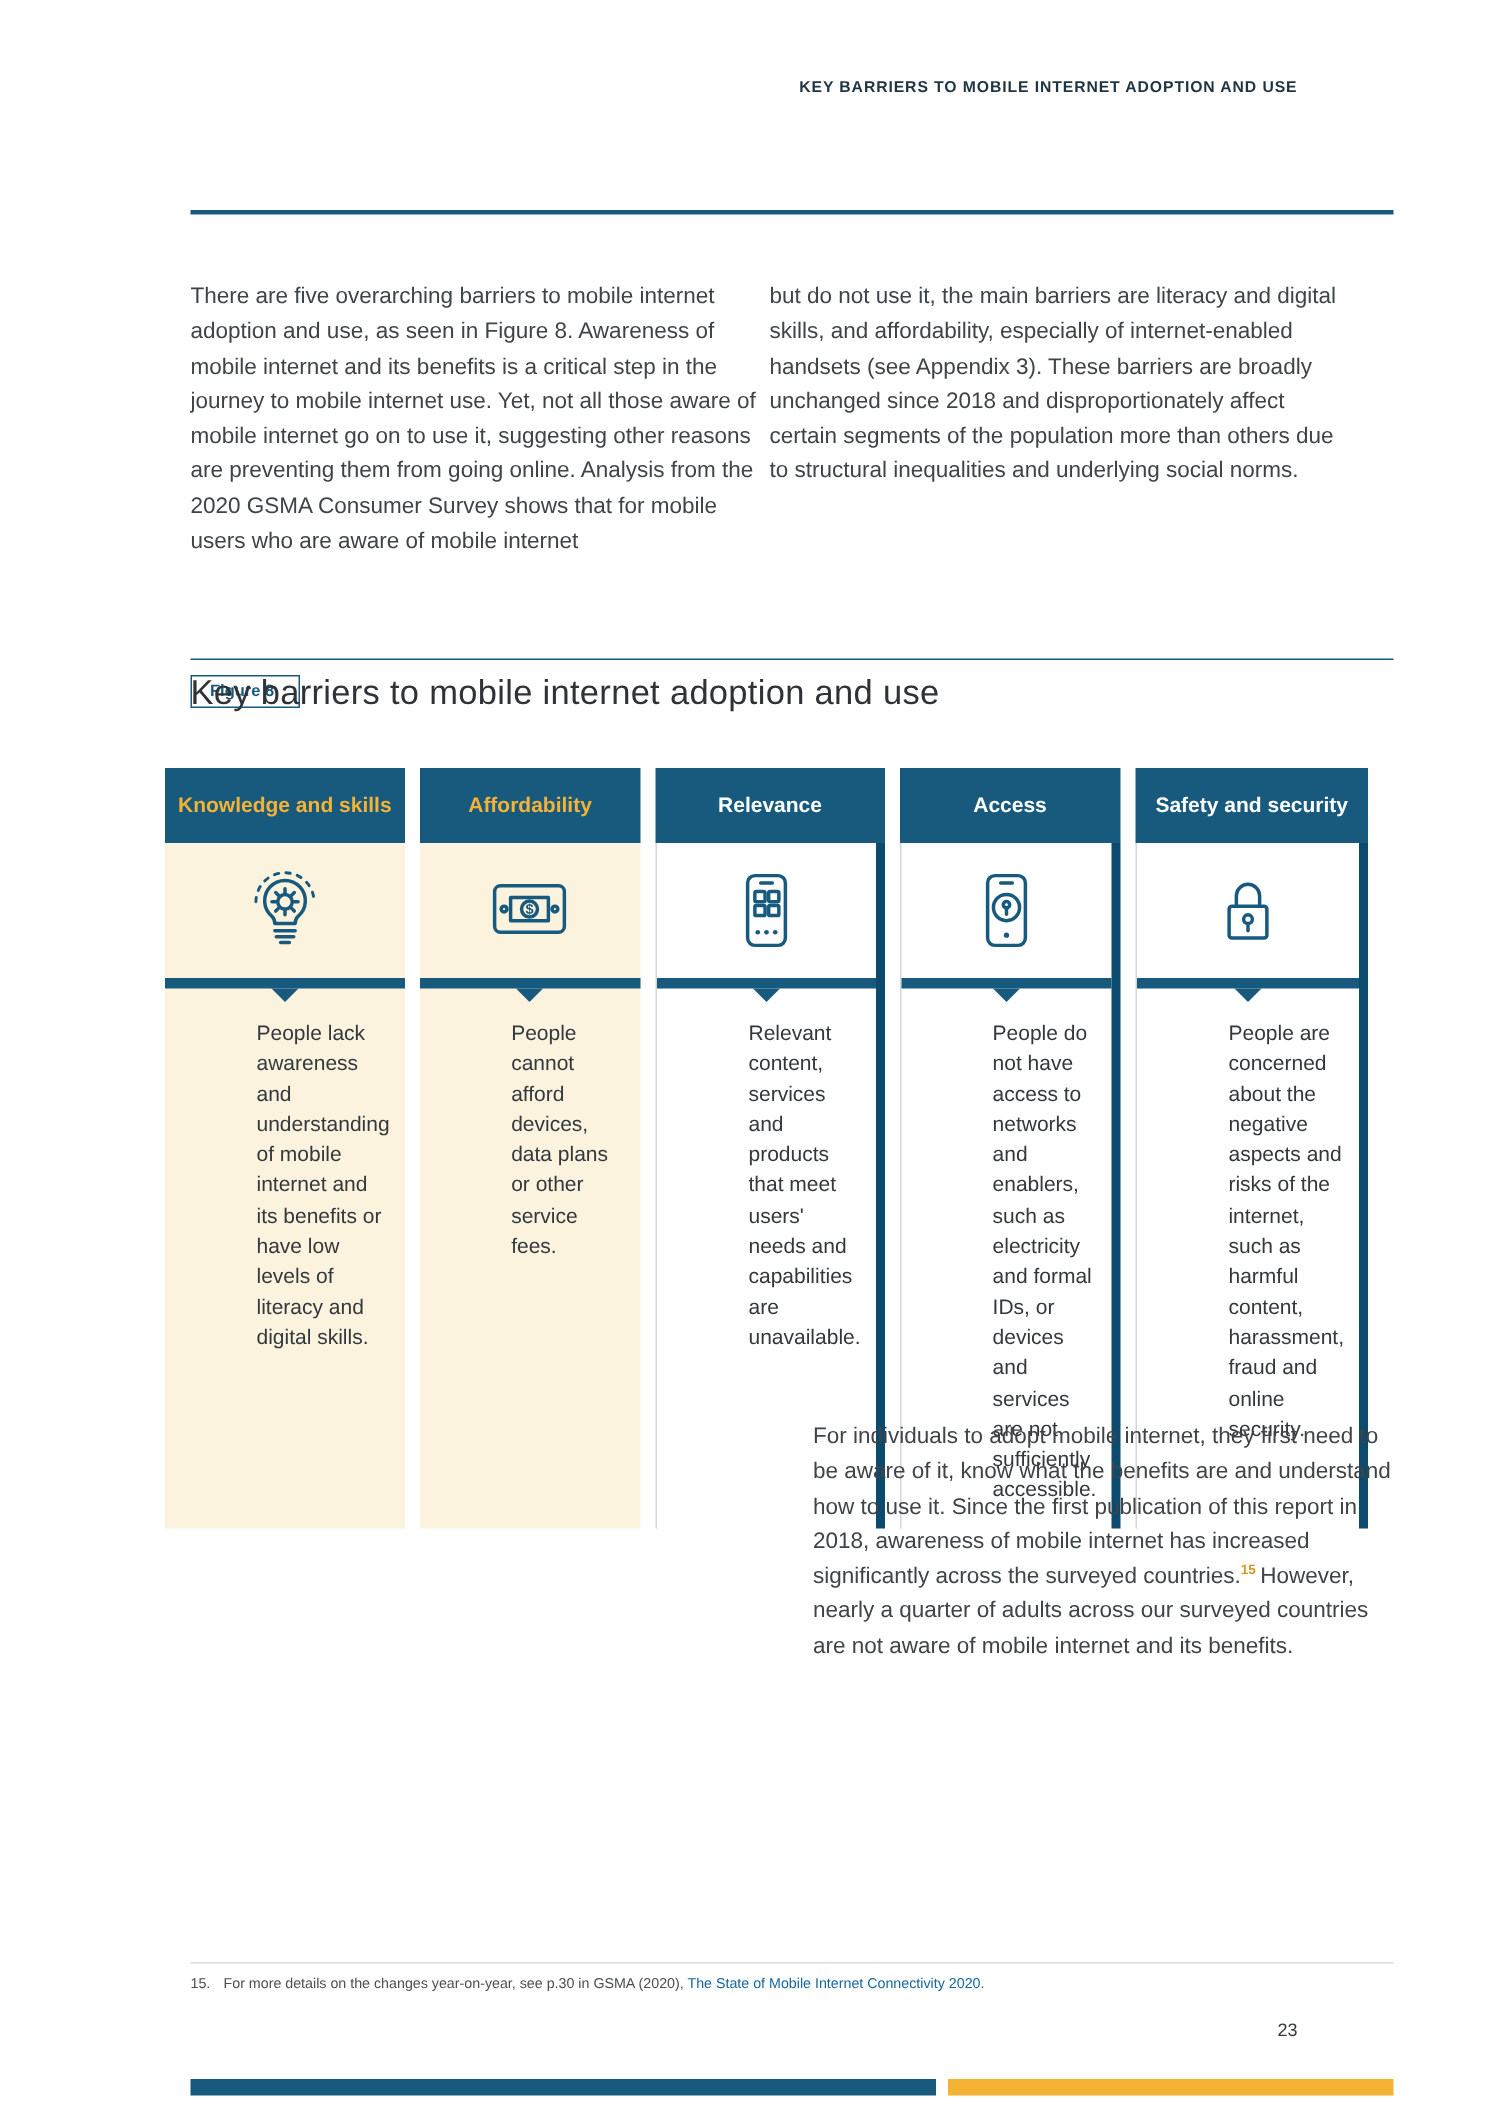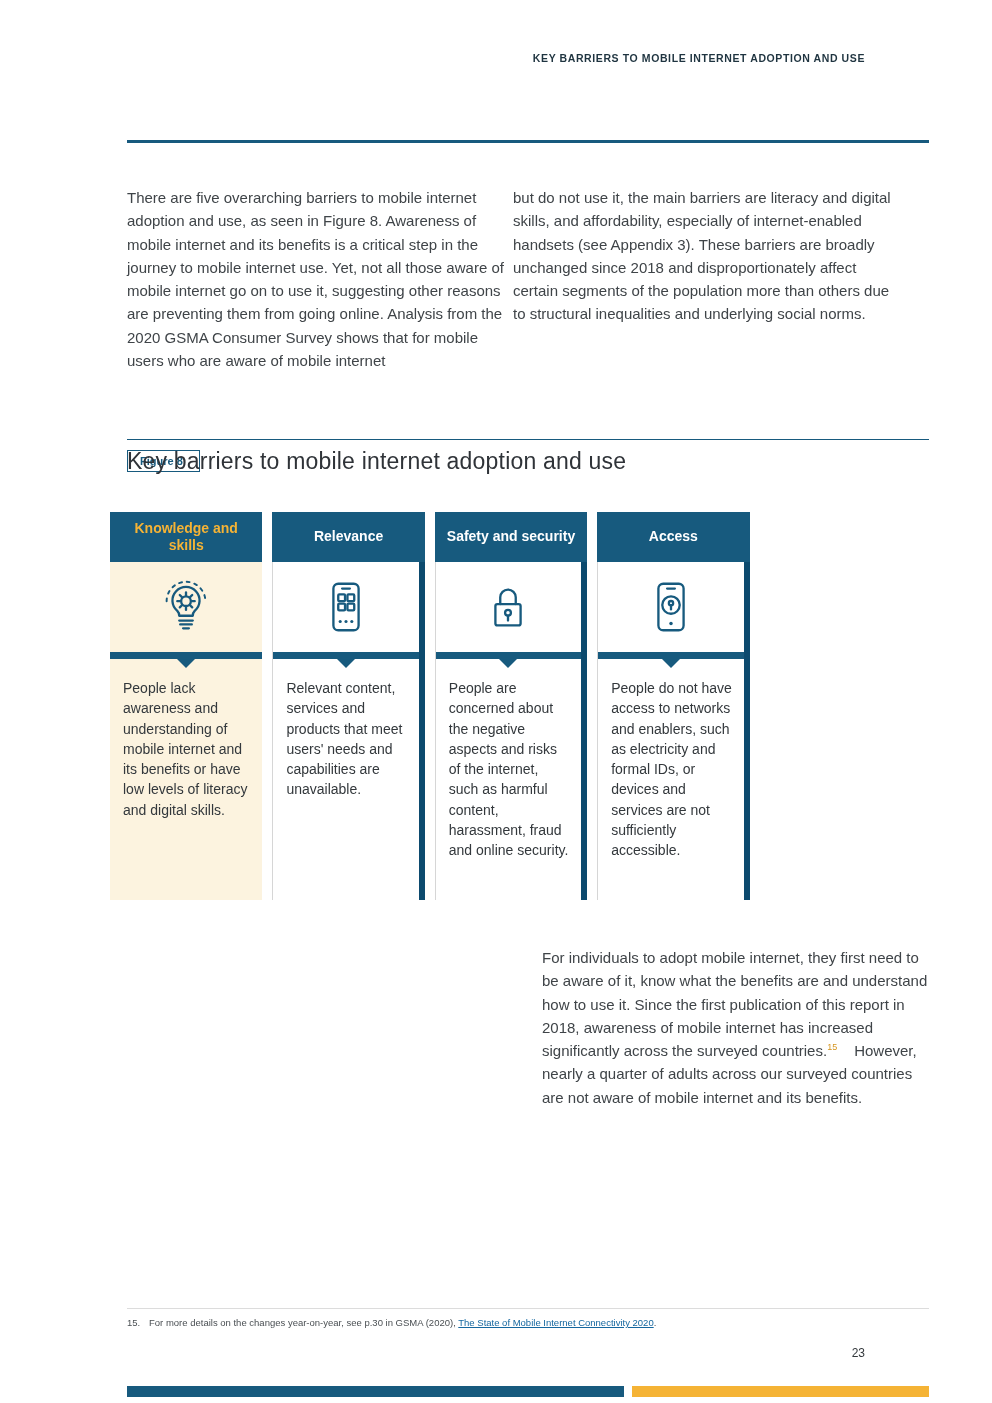--- a/index.html
+++ b/index.html
@@ -60,40 +60,40 @@
   }
   .icon-area svg { width:62px; height:62px; }
   .pointer { position:relative; height:7px; background:#175a7e; }
   .pointer::after {
     content:""; position:absolute; left:50%; top:7px; transform:translateX(-50%);
     width:0; height:0;
     border-left:9px solid transparent; border-right:9px solid transparent;
     border-top:9px solid #175a7e;
   }
   .col-text {
-    padding:19px 10px 16px 13px; font-size:14px; line-height:1.45; color:#33383c;
+    padding:19px 10px 16px 13px; font-size:14px; line-height:1.45; color:#33383c;margin-left:48px;
   }
   .section-heading {
     position:absolute; top:946px; left:95px; width:382px;
     font-size:17.5px; font-weight:bold; color:#175a7e; line-height:1.45;
   }
   .section-paragraph {
     position:absolute; top:946px; left:510px; width:387px;
     font-size:15px; line-height:1.55; color:#3f4448;
   }
   .section-paragraph sup {
-    color:#d5951f; font-weight:normal; font-size:9px; margin-right:17px;
+    color:#d5951f; font-weight:bold; font-size:9px; margin-right:3px;
   }
   .footnote {
     position:absolute; top:1308px; left:95px; width:802px;
     border-top:1px solid #dcdcdc; padding-top:8px;
     font-size:9.5px; color:#4a4f53;
   }
   .footnote .marker { display:inline-block; width:22px; }
-  .footnote a { color:#15679f; text-decoration:underline; cursor:pointer; }
+  .footnote a { color:#15679f; cursor:pointer; }
   .page-number {
     position:absolute; top:1346px; right:95px; font-size:12px; color:#33383c;
   }
   .footer-bar-blue {
     position:absolute; top:1386px; left:95px; width:497px; height:11px;
     background:#175a7e;
   }
   .footer-bar-gold {
     position:absolute; top:1386px; left:600px; width:297px; height:11px;
     background:#f5b335;
@@ -144,20 +144,37 @@
             <line class="ic" x1="36.2" y1="30.2" x2="38.4" y2="32.4"></line>
             <line class="ic" x1="38.4" y1="19.6" x2="36.2" y2="21.8"></line>
             <line class="ic" x1="27.8" y1="30.2" x2="25.6" y2="32.4"></line>
           </svg>
         </div>
         <div class="pointer"></div>
         <div class="col-text">People lack awareness and understanding of mobile internet and its benefits or have low levels of literacy and digital skills.</div>
       </div>
     </div>
 
+    <div class="figure-col">
+      <div class="col-header gold-text">Affordability</div>
+      <div class="col-body cream">
+        <div class="icon-area">
+          <svg viewBox="0 0 64 64">
+            <rect class="ic" x="8" y="15" width="48" height="32" rx="4"></rect>
+            <rect class="ic" x="19" y="23" width="26" height="16"></rect>
+            <circle class="ic" cx="32" cy="31" r="5.5"></circle>
+            <text class="ic-text" x="32" y="34.5" font-size="10" text-anchor="middle">$</text>
+            <circle class="ic" cx="14.5" cy="31" r="2"></circle>
+            <circle class="ic" cx="49.5" cy="31" r="2"></circle>
+          </svg>
+        </div>
+        <div class="pointer"></div>
+        <div class="col-text">People cannot afford devices, data plans or other service fees.</div>
+      </div>
+    </div>
 
     <div class="figure-col">
       <div class="col-header">Relevance</div>
       <div class="col-body bordered">
         <div class="icon-area">
           <svg viewBox="0 0 64 64">
             <rect class="ic" x="19" y="8" width="26" height="48" rx="5"></rect>
             <line class="ic" x1="28" y1="13" x2="36" y2="13"></line>
             <rect class="ic" x="24" y="19" width="7" height="7" rx="1"></rect>
             <rect class="ic" x="33.5" y="19" width="7" height="7" rx="1"></rect>
@@ -167,53 +184,53 @@
             <circle class="ic-fill" cx="32" cy="47" r="1.6"></circle>
             <circle class="ic-fill" cx="38" cy="47" r="1.6"></circle>
           </svg>
         </div>
         <div class="pointer"></div>
         <div class="col-text">Relevant content, services and products that meet users' needs and capabilities are unavailable.</div>
       </div>
     </div>
 
     <div class="figure-col">
-      <div class="col-header">Safety and security</div>
-      <div class="col-body bordered">
-        <div class="icon-area">
-          <svg viewBox="0 0 64 64">
-            <path class="ic" d="M24 29 v-7 a8 8 0 0 1 16 0 v7"></path>
-            <rect class="ic" x="19" y="29" width="26" height="22" rx="2"></rect>
-            <circle class="ic" cx="32" cy="38" r="3"></circle>
-            <line class="ic" x1="32" y1="41" x2="32" y2="46"></line>
-          </svg>
-        </div>
-        <div class="pointer"></div>
-        <div class="col-text">People are concerned about the negative aspects and risks of the internet, such as harmful content, harassment, fraud and online security.</div>
-      </div>
-    </div>
-
-    <div class="figure-col">
       <div class="col-header">Access</div>
       <div class="col-body bordered">
         <div class="icon-area">
           <svg viewBox="0 0 64 64">
             <rect class="ic" x="19" y="8" width="26" height="48" rx="5"></rect>
             <line class="ic" x1="28" y1="13" x2="36" y2="13"></line>
             <circle class="ic" cx="32" cy="30" r="9"></circle>
             <circle class="ic" cx="32" cy="28" r="2.2"></circle>
             <line class="ic" x1="32" y1="30" x2="32" y2="34.5"></line>
             <circle class="ic-fill" cx="32" cy="49" r="1.8"></circle>
           </svg>
         </div>
         <div class="pointer"></div>
         <div class="col-text">People do not have access to networks and enablers, such as electricity and formal IDs, or devices and services are not sufficiently accessible.</div>
       </div>
     </div>
 
+    <div class="figure-col">
+      <div class="col-header">Safety and security</div>
+      <div class="col-body bordered">
+        <div class="icon-area">
+          <svg viewBox="0 0 64 64">
+            <path class="ic" d="M24 29 v-7 a8 8 0 0 1 16 0 v7"></path>
+            <rect class="ic" x="19" y="29" width="26" height="22" rx="2"></rect>
+            <circle class="ic" cx="32" cy="38" r="3"></circle>
+            <line class="ic" x1="32" y1="41" x2="32" y2="46"></line>
+          </svg>
+        </div>
+        <div class="pointer"></div>
+        <div class="col-text">People are concerned about the negative aspects and risks of the internet, such as harmful content, harassment, fraud and online security.</div>
+      </div>
+    </div>
+
   </div>
 
 
   <p class="section-paragraph"><span>For individuals to adopt mobile internet, they first need to be aware of it, know what the benefits are and understand how to use it. Since the first publication of this report in 2018, awareness of mobile internet has increased significantly across the surveyed countries.</span><sup>15</sup><span>However, nearly a quarter of adults across our surveyed countries are not aware of mobile internet and its benefits.</span></p>
 
   <div class="footnote"><span class="marker">15.</span><span>For more details on the changes year-on-year, see p.30 in GSMA (2020), </span><a>The State of Mobile Internet Connectivity 2020</a><span>.</span></div>
 
   <div class="page-number">23</div>
 
   <div class="footer-bar-blue"></div>

